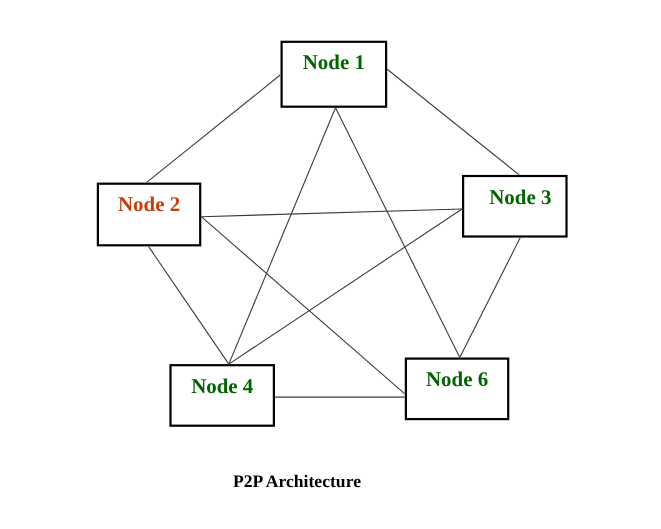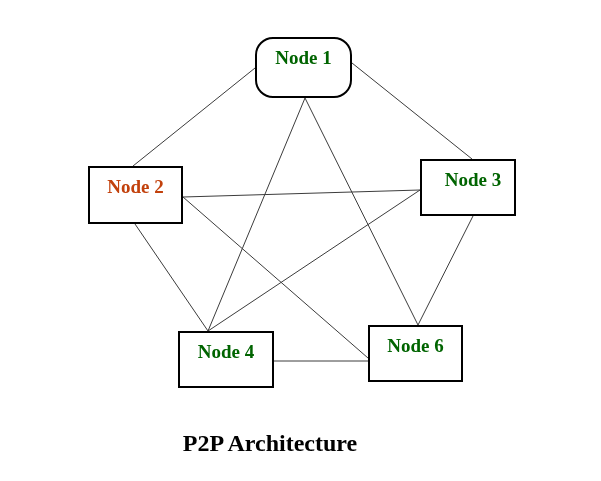--- a/index.html
+++ b/index.html
@@ -40,51 +40,51 @@
     white-space: nowrap;
   }
   .diagram-title {
     position: absolute;
     left: 0;
     top: 430px;
     width: 540px;
     text-align: center;
     font-family: "Liberation Serif", serif;
     font-weight: bold;
-    font-size: 24px;
+    font-size: 16px;
     color: #000000;
   }
 </style>
 </head>
 <body>
 
 <div id="stage">
   <svg id="edges-layer" viewBox="0 0 601 481" xmlns="http://www.w3.org/2000/svg">
       <line x1="255" y1="68" x2="133" y2="166" stroke="#3c3c3c" stroke-width="1"></line>
       <line x1="352" y1="63" x2="472" y2="159" stroke="#3c3c3c" stroke-width="1"></line>
       <line x1="305" y1="98" x2="208" y2="331" stroke="#3c3c3c" stroke-width="1"></line>
       <line x1="305" y1="98" x2="418" y2="325" stroke="#3c3c3c" stroke-width="1"></line>
       <line x1="183" y1="197" x2="420" y2="190" stroke="#3c3c3c" stroke-width="1"></line>
       <line x1="135" y1="224" x2="208" y2="331" stroke="#3c3c3c" stroke-width="1"></line>
       <line x1="183" y1="197" x2="368" y2="358" stroke="#3c3c3c" stroke-width="1"></line>
       <line x1="420" y1="190" x2="208" y2="331" stroke="#3c3c3c" stroke-width="1"></line>
       <line x1="473" y1="216" x2="418" y2="325" stroke="#3c3c3c" stroke-width="1"></line>
       <line x1="250" y1="361" x2="368" y2="361" stroke="#3c3c3c" stroke-width="1"></line>
     </svg>
   <div id="nodes-layer">
-      <div class="node-box" style="left: 255px; top: 37px; width: 97px; height: 61px; border-color: rgb(0, 0, 0); background: rgb(255, 255, 255); border-radius: 18px;">
+      <div class="node-box" style="left: 255px; top: 37px; width: 97px; height: 61px; border-color: rgb(0, 0, 0); background: rgb(255, 255, 255);">
         <span class="node-label" style="color: rgb(0, 100, 0);">Node 1</span>
       </div>
       <div class="node-box" style="left: 88px; top: 166px; width: 95px; height: 58px; border-color: rgb(0, 0, 0); background: rgb(255, 255, 255);">
         <span class="node-label" style="color: #c2410c;">Node 2</span>
       </div>
       <div class="node-box" style="left: 420px; top: 159px; width: 96px; height: 57px; border-color: rgb(0, 0, 0); background: rgb(255, 255, 255); padding-left: 10px;">
         <span class="node-label" style="color: rgb(0, 100, 0);">Node 3</span>
       </div>
-      <div class="node-box" style="left: 154px; top: 331px; width: 96px; height: 57px; border-color: rgb(0, 0, 0); background: rgb(255, 255, 255); margin-left: 24px;">
+      <div class="node-box" style="left: 154px; top: 331px; width: 96px; height: 57px; border-color: rgb(0, 0, 0); background: rgb(255, 255, 255);">
         <span class="node-label" style="color: rgb(0, 100, 0);">Node 4</span>
       </div>
       <div class="node-box" style="left: 368px; top: 325px; width: 95px; height: 57px; border-color: rgb(0, 0, 0); background: rgb(255, 255, 255);">
         <span class="node-label" style="color: rgb(0, 100, 0);">Node 6</span>
       </div>
     </div>
   <div class="diagram-title">P2P Architecture</div>
 </div>
 
 </body></html>

